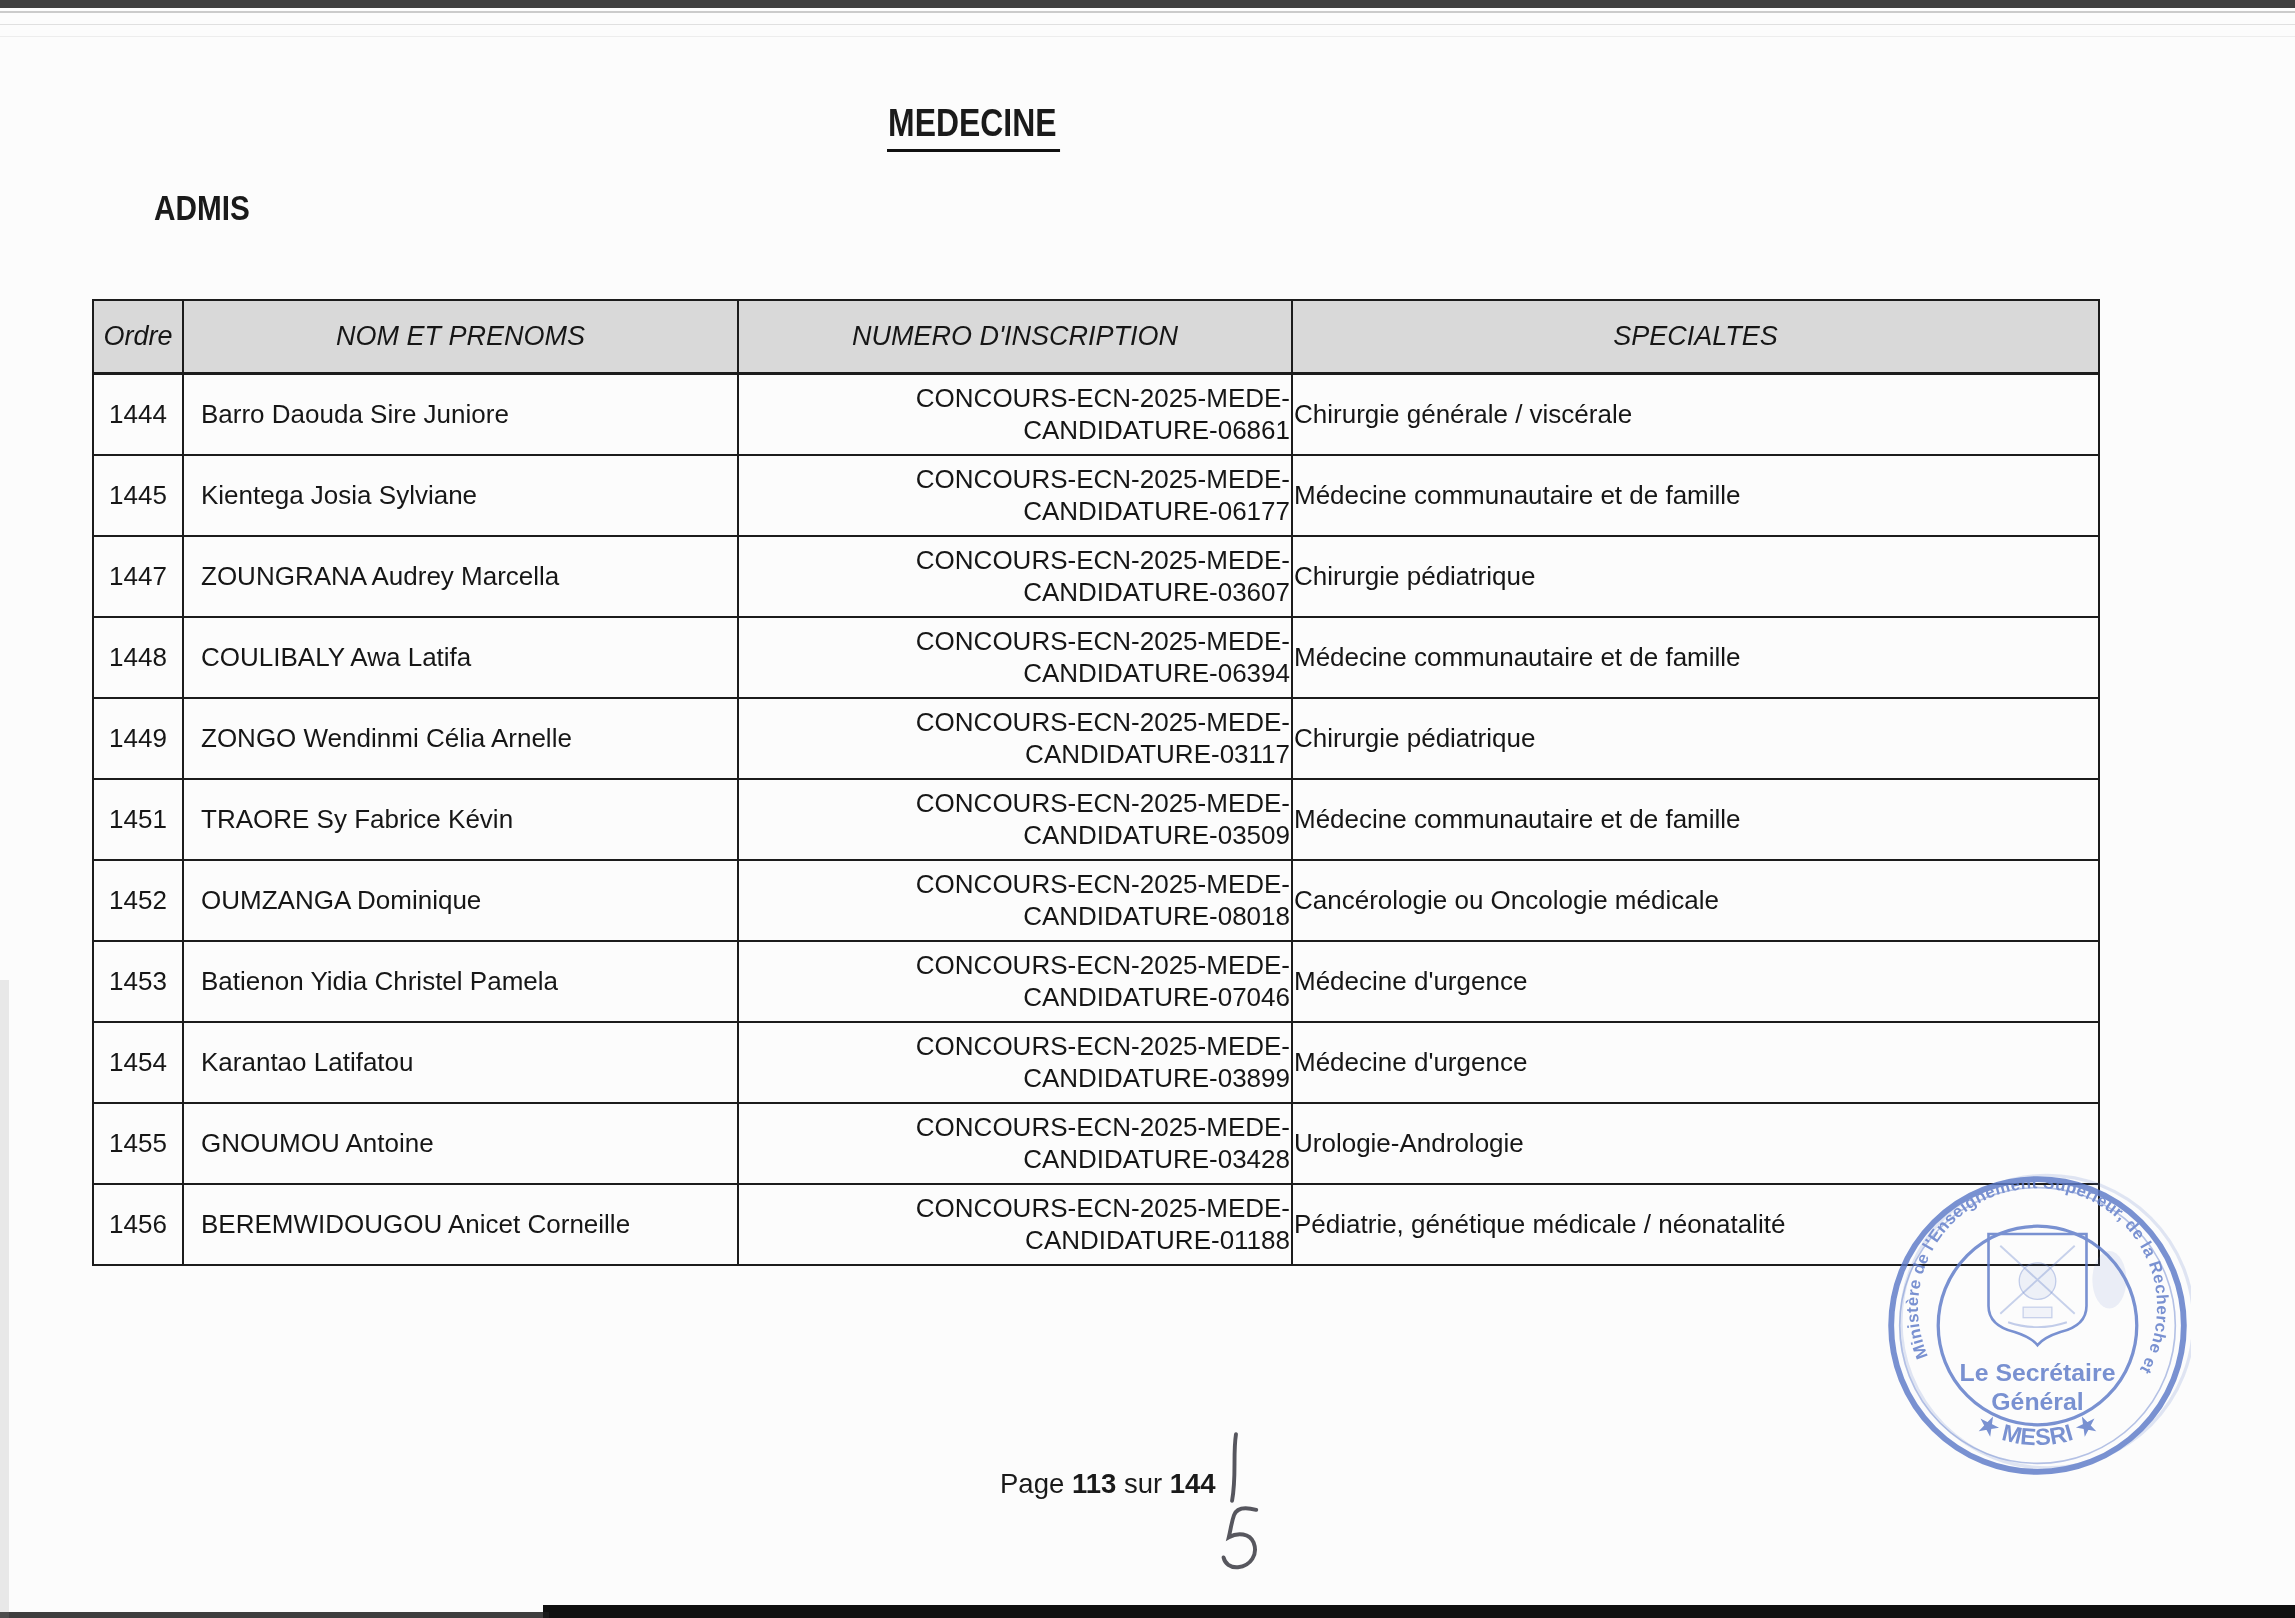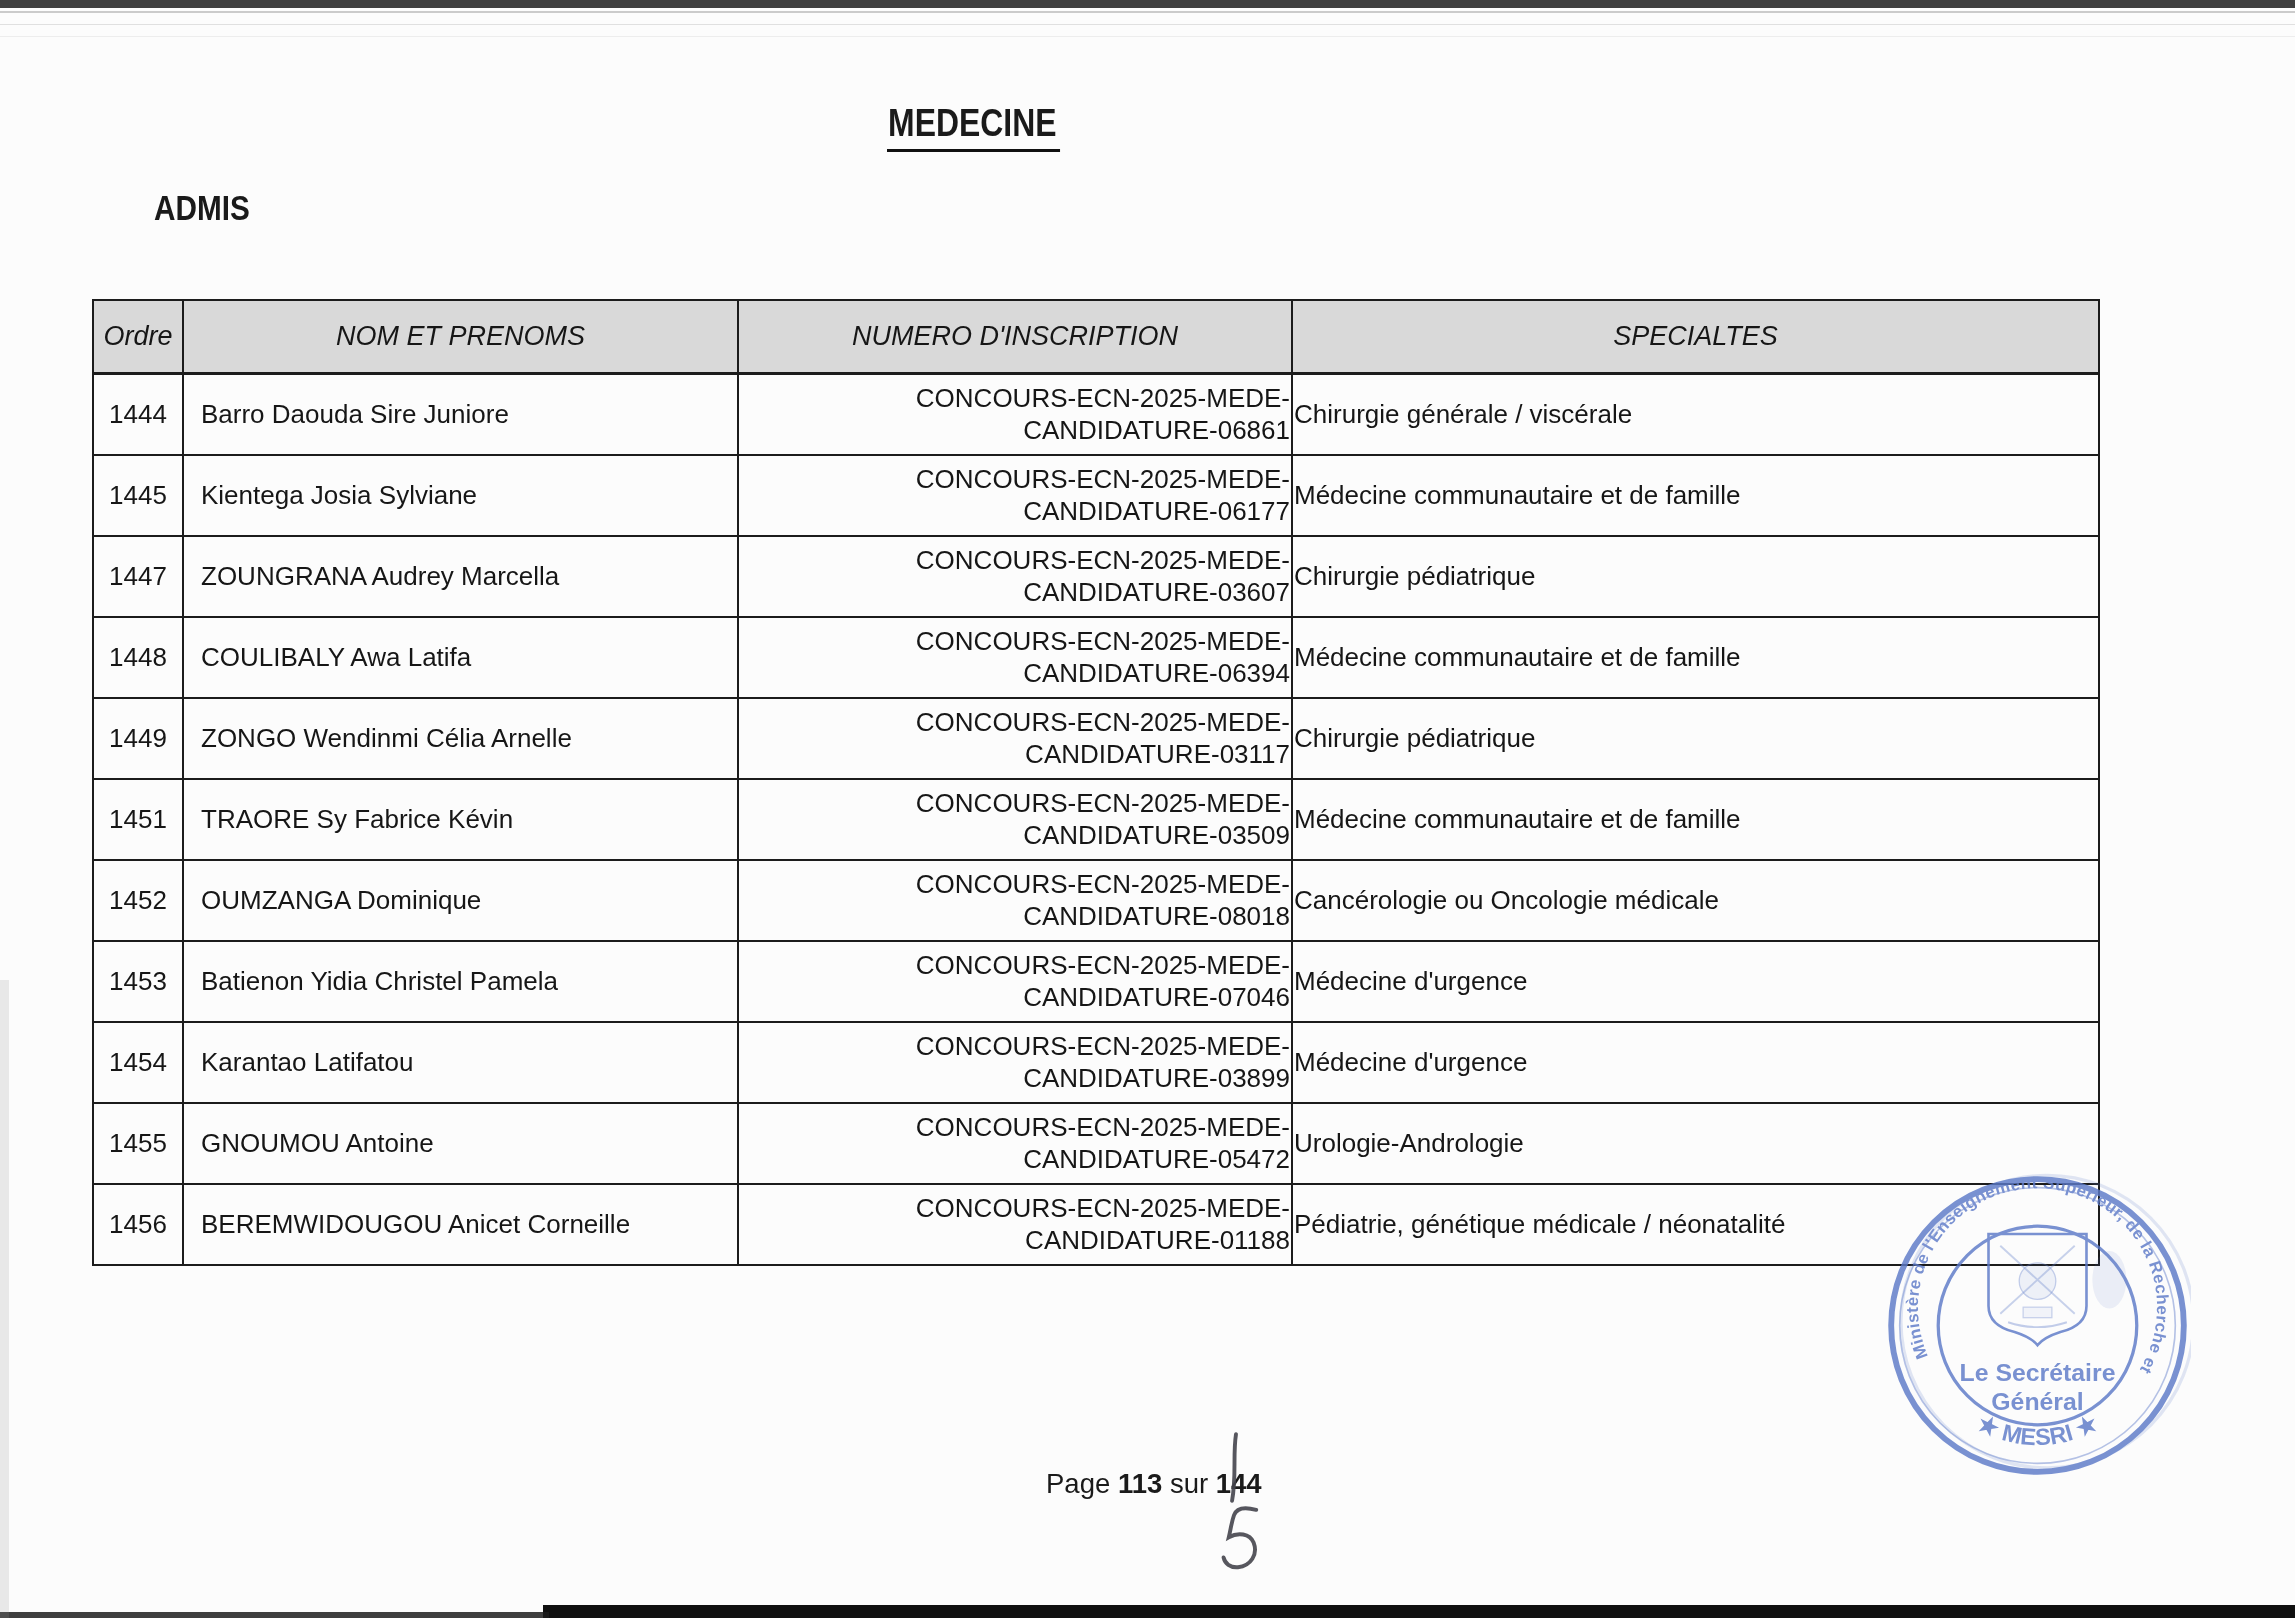--- a/index.html
+++ b/index.html
@@ -53,21 +53,21 @@
     text-align:center;border-bottom:3.9px solid #1c1c1c;
     border-top:2.6px solid #1c1c1c;
   }
   table.admis td{height:77px;vertical-align:middle;}
   td.c-ordre{text-align:center;}
   td.c-nom{padding-left:17px;}
   td.c-num{padding-left:13px;line-height:1.22;text-align:right;}
   td.c-spec{padding-left:1px;}
 
   .footer-line{
-    position:absolute;left:1046px;top:1468px;
+    position:absolute;left:1000px;top:1468px;
     font-size:27.5px;white-space:nowrap;
   }
   .footer-line b{font-weight:bold;}
 
   .handwriting{position:absolute;left:1200px;top:1429px;}
   .stamp-wrap{position:absolute;left:1884px;top:1172px;opacity:.82;}
   .stamp-wrap text{font-family:"Liberation Sans", sans-serif;}
 </style>
 </head>
 <body>
@@ -191,21 +191,21 @@
         <div>CANDIDATURE-03899</div>
       </td>
       <td class="c-spec">Médecine d'urgence</td>
     </tr>
 
     <tr>
       <td class="c-ordre">1455</td>
       <td class="c-nom">GNOUMOU  Antoine</td>
       <td class="c-num">
         <div>CONCOURS-ECN-2025-MEDE-</div>
-        <div>CANDIDATURE-05472</div>
+        <div>CANDIDATURE-03428</div>
       </td>
       <td class="c-spec">Urologie-Andrologie</td>
     </tr>
 
     <tr>
       <td class="c-ordre">1456</td>
       <td class="c-nom">BEREMWIDOUGOU  Anicet Corneille</td>
       <td class="c-num">
         <div>CONCOURS-ECN-2025-MEDE-</div>
         <div>CANDIDATURE-01188</div>

